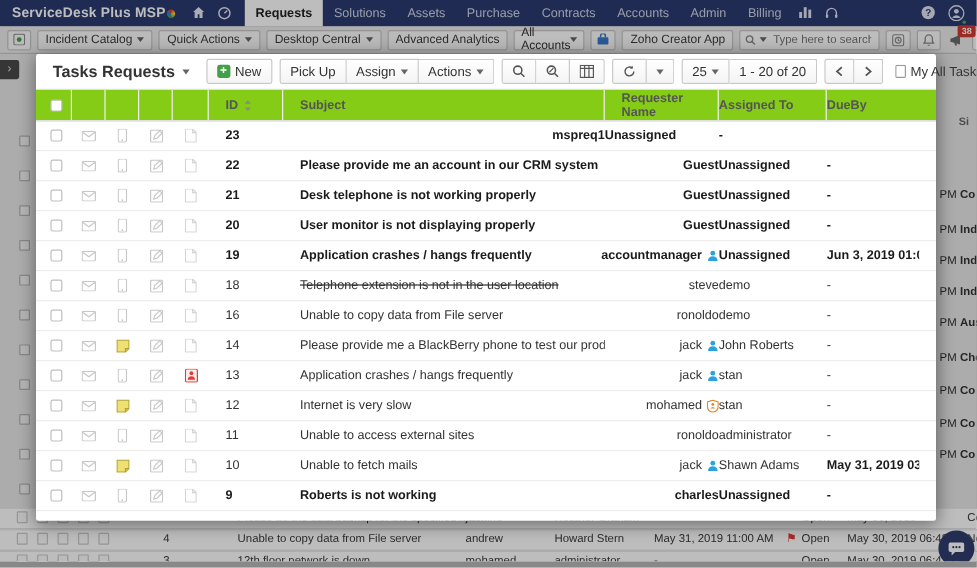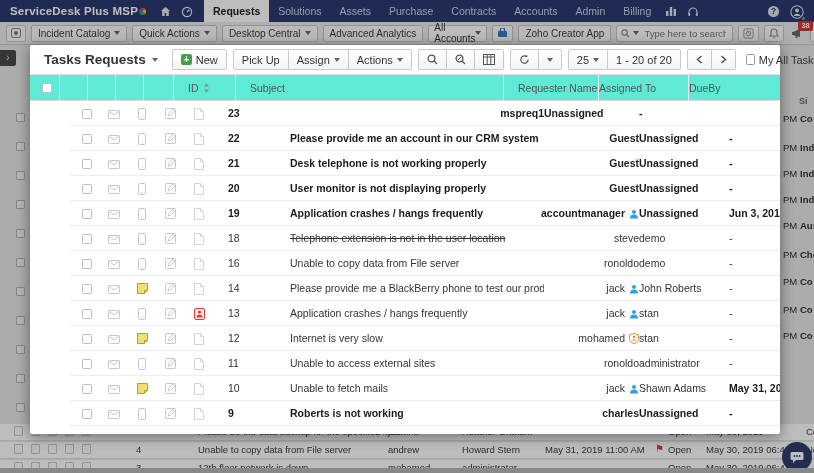--- a/index.html
+++ b/index.html
@@ -27,21 +27,21 @@
   .selectbox .caret{margin-left:auto;}
   .searchbox{width:128px;height:17px;background:#fff;border:1px solid #c6c6c6;border-radius:2px;display:flex;align-items:center;padding:0 4px;gap:3px;}
   .searchbox input{border:0;outline:0;width:86px;font-size:9.5px;color:#555;background:transparent;}
   .mega{position:relative;margin-left:2px;}
   .badge-red{position:absolute;top:-6px;left:7px;background:#d63a30;color:#fff;font-size:7.5px;font-weight:700;padding:0 3px;border-radius:2px;line-height:10px;}
 
   .side-toggle{position:absolute;left:0;top:50px;width:16px;height:16px;background:#4a4a4a;color:#ddd;font-size:10px;line-height:16px;text-align:center;border-radius:0 2px 2px 0;}
 
   
   .ghost-cb{position:absolute;width:9px;height:9px;border:1px solid #b5b5b5;border-radius:1px;background:#f4f4f4;left:16px;}
-  .strip-txt{position:absolute;font-size:9.5px;color:#333;white-space:nowrap;}
+  .strip-txt{position:absolute;font-size:9.5px;color:#333;white-space:nowrap;margin-top:44px;}
   .strip-hdr{position:absolute;font-size:9px;color:#666;font-weight:700;}
 
   
   .bgrow{position:absolute;left:0;width:814px;height:17px;background:#fff;border-bottom:1px solid #e2e2e2;font-size:9.5px;color:#3a3a3a;}
   .bgrow span{position:absolute;top:2px;white-space:nowrap;}
   .mini-ic{position:absolute;top:3px;width:9px;height:10px;border:1px solid #c9c9c9;border-radius:1px;background:#fdfdfd;}
   .flag{color:#e23b33;font-size:10px;}
 
   .fab{position:absolute;right:2px;bottom:-4px;width:30px;height:30px;border-radius:50%;background:#2e3d6e;display:flex;align-items:center;justify-content:center;}
 
@@ -55,24 +55,24 @@
   .group{display:flex;}
   .group .btn{border-radius:0;border-left-width:0;}
   .group .btn:first-child{border-left-width:1px;border-radius:2px 0 0 2px;}
   .group .btn:last-child{border-radius:0 2px 2px 0;}
   .plus{width:11px;height:11px;background:#43a047;border-radius:2px;color:#fff;font-size:10px;line-height:11px;text-align:center;font-weight:700;}
   .pager-label{font-size:11px;color:#333;}
   .tasks{display:flex;align-items:center;gap:4px;font-size:11px;color:#333;margin-left:4px;white-space:nowrap;}
   .spacer{flex:1;}
 
   .thead,.trow{display:grid;grid-template-columns:30px 28px 28px 28px 30px 62px 268px 95px 90px 77px;align-items:center;}
-  .thead{height:26px;background:#5eead4;border-bottom:1px solid #ddd;font-size:10.5px;font-weight:400;color:#555;flex:0 0 auto;}
+  .thead{height:26px;background:#84cc16;border-bottom:1px solid #ddd;font-size:10.5px;font-weight:700;color:#555;flex:0 0 auto;}
   .thead .hc{padding-left:14px;display:flex;align-items:center;gap:4px;height:100%;border-right:1px solid #f0f0f0;}
   .thead .hc.empty{padding:0;}
-  .rows{flex:1;overflow:hidden;margin-left:40px;}
+  .rows{flex:1;overflow:hidden;}
   .trow{height:25px;border-bottom:1px solid #ededed;font-size:10.5px;color:#333;}
   .trow.bold{font-weight:700;color:#1b1b1b;}
   .c{padding-left:14px;white-space:nowrap;overflow:hidden;}
   .c.ic{padding:0;text-align:center;}
   .c.cb{padding-left:12px;}
   .checkbox{display:inline-block;width:10px;height:10px;border:1px solid #bfbfbf;border-radius:2px;background:#fff;vertical-align:middle;}
   .subj.strike{text-decoration:line-through;}
   .req{display:flex;align-items:center;gap:4px;padding-left:14px;justify-content:flex-end;}
   .due.due-bold{font-weight:700;color:#1b1b1b;}
   svg{vertical-align:middle;}

